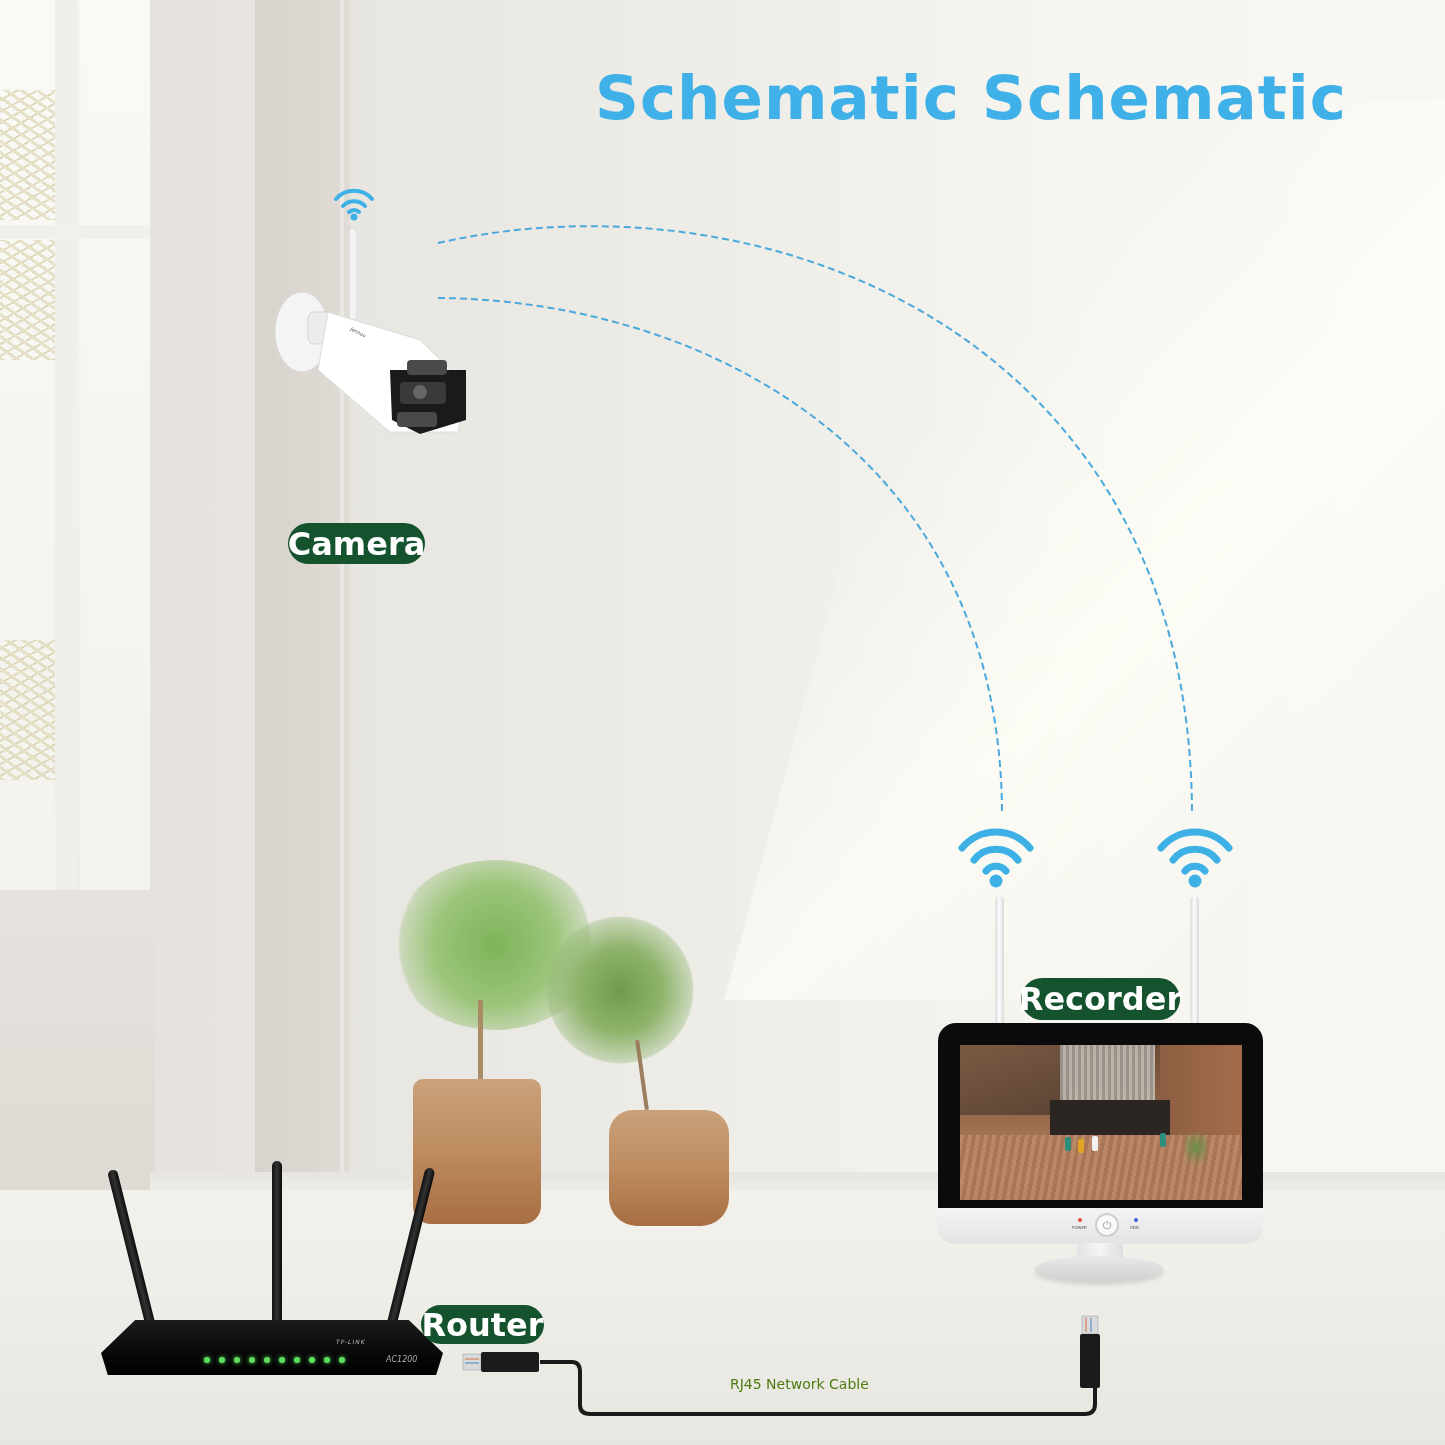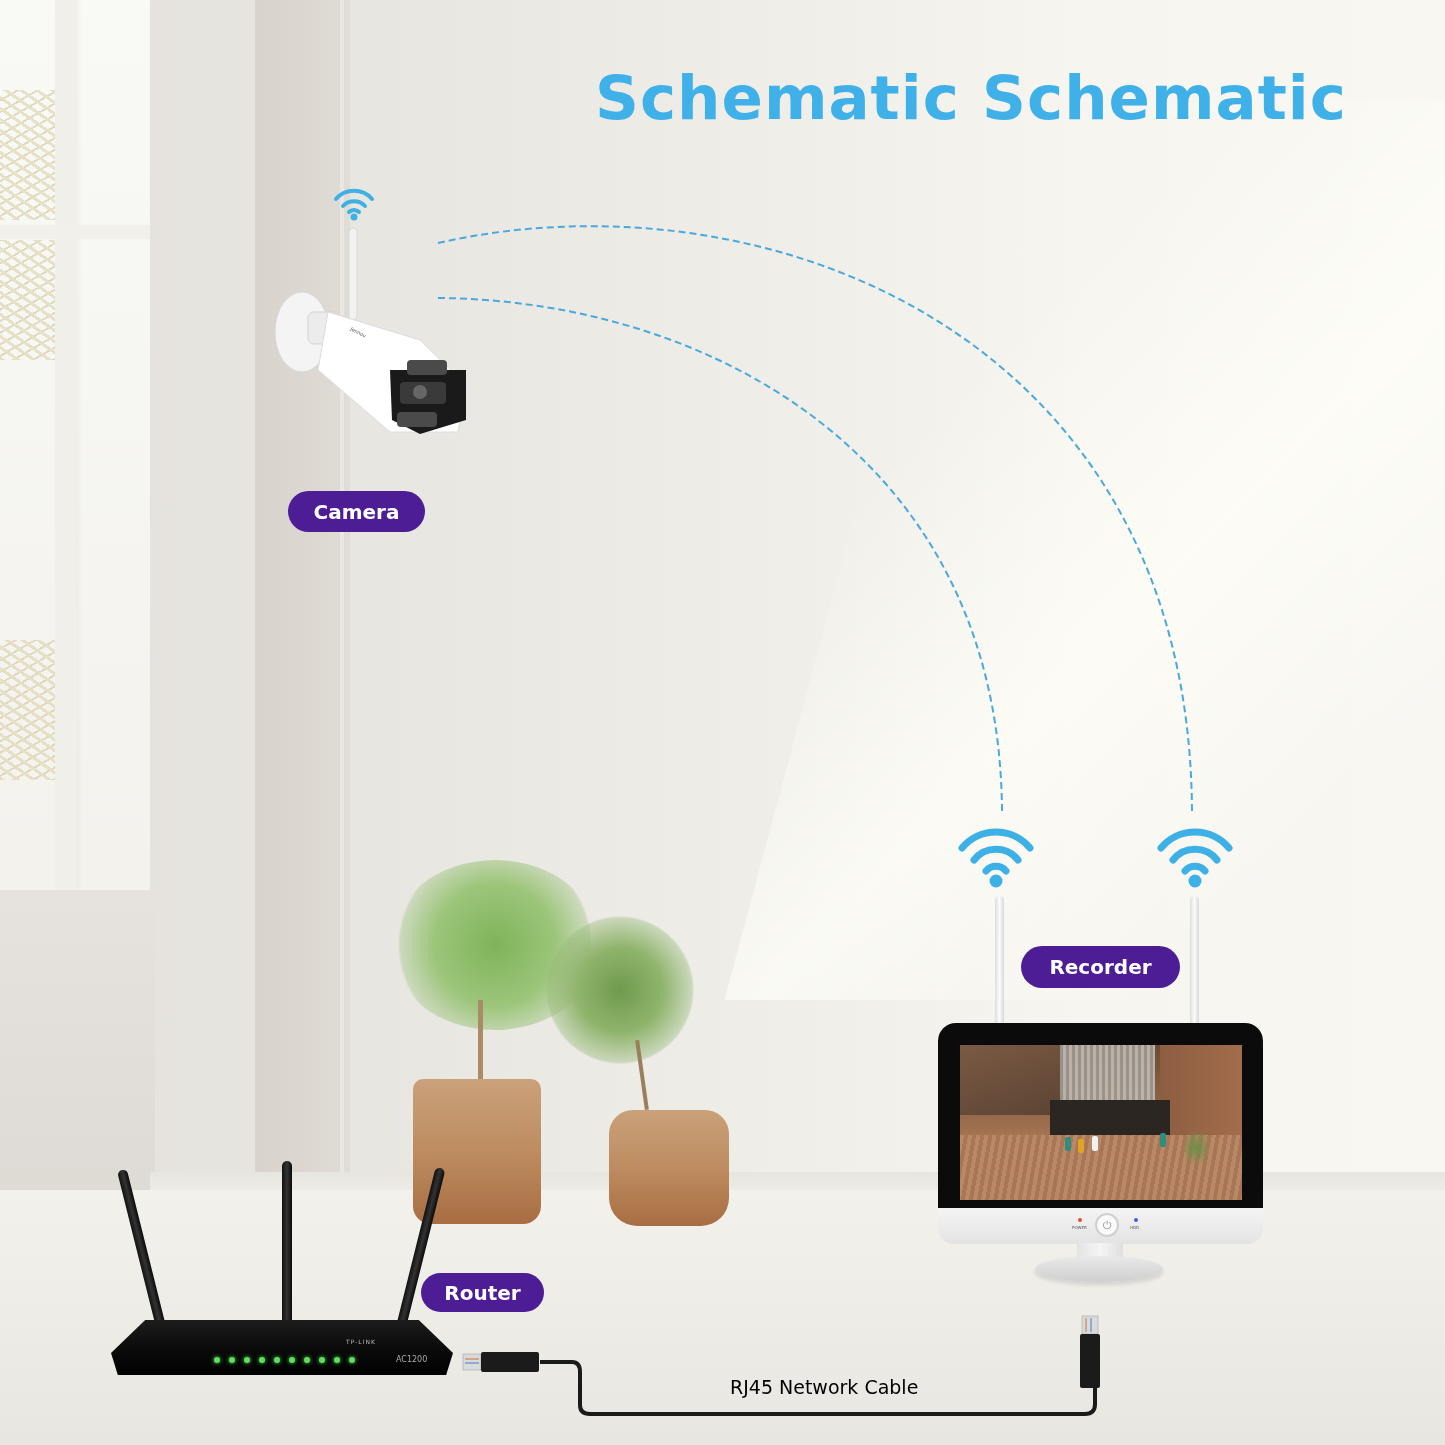--- a/index.html
+++ b/index.html
@@ -28,23 +28,23 @@
   .floor { position: absolute; left: 0; top: 1190px; width: 1445px; height: 255px;
     background: linear-gradient(180deg, #f2f1ec 0%, #eeede8 40%, #e8e6e0 100%); }
   .baseboard { position: absolute; left: 150px; top: 1172px; width: 1295px; height: 24px;
     background: linear-gradient(180deg, #e7e5e0, #efeee9); border-bottom: 1px solid #dcd9d3; }
 
   
   .title { position: absolute; left: 595px; top: 62px; font-family: "DejaVu Sans", sans-serif;
     font-weight: bold; font-size: 61px; color: #3fb1e8; letter-spacing: 1px; white-space: nowrap; }
 
   
-  .pill { position: absolute; background: #4c1d95; color: #fff; font-weight: bold;
-    font-family: "DejaVu Sans", sans-serif; font-size: 20px; border-radius: 22px;
-    display: flex; align-items: center; justify-content: center; white-space: nowrap; }
+  .pill { position: absolute; background: #14532d; color: #fff; font-weight: bold;
+    font-family: "DejaVu Sans", sans-serif; font-size: 32px; border-radius: 22px;
+    display: flex; align-items: center; justify-content: center; white-space: nowrap; margin-top: 32px; }
 
   
   .wifi { position: absolute; }
 
   
   .camera { position: absolute; left: 270px; top: 220px; width: 210px; height: 230px; }
 
   
   .recorder { position: absolute; left: 935px; top: 890px; width: 330px; height: 400px; }
   .monitor { position: absolute; left: 3px; top: 133px; width: 325px; height: 210px;
@@ -56,38 +56,38 @@
   .power-btn { position: absolute; left: 157px; top: 5px; width: 24px; height: 24px; border-radius: 50%;
     border: 2px solid #cfcfcf; background: #fafafa; font-size: 11px; color: #999; display: flex; align-items: center; justify-content: center; }
   .led { position: absolute; top: 10px; width: 4px; height: 4px; border-radius: 50%; }
   .led-label { position: absolute; top: 17px; font-size: 4px; color: #555; font-family: "DejaVu Sans", sans-serif; }
   .neck { position: absolute; left: 142px; top: 353px; width: 46px; height: 18px; background: linear-gradient(90deg,#e3e3e3,#f5f5f5,#dedede); }
   .base { position: absolute; left: 100px; top: 366px; width: 128px; height: 26px; border-radius: 50%;
     background: linear-gradient(180deg, #e9e9e9, #cfcfcf); box-shadow: 0 3px 4px rgba(0,0,0,0.12); }
   .antenna { position: absolute; width: 9px; border-radius: 5px; background: linear-gradient(90deg,#ddd,#fbfbfb,#d8d8d8); }
 
   
-  .router { position: absolute; left: 106px; top: 1155px; width: 360px; height: 240px; }
+  .router { position: absolute; left: 96px; top: 1155px; width: 360px; height: 240px; font-style: italic; }
   .r-ant { position: absolute; width: 10px; background: linear-gradient(90deg,#111,#333,#0a0a0a); border-radius: 5px; transform-origin: bottom center; }
   .r-body { position: absolute; left: 5px; top: 165px; width: 342px; height: 55px;
     background: linear-gradient(180deg, #1c1c1c 0%, #0a0a0a 55%, #000 100%);
     clip-path: polygon(10% 0, 90% 0, 100% 60%, 98% 100%, 2% 100%, 0 60%); }
   .r-leds { position: absolute; left: 108px; top: 202px; display: flex; gap: 9px; }
   .r-led { width: 6px; height: 6px; border-radius: 50%; background: #5ddf5d; box-shadow: 0 0 4px #5ddf5d; }
   .r-brand { position: absolute; left: 240px; top: 183px; font-size: 6px; color: #bbb; font-family: "DejaVu Sans", sans-serif; letter-spacing: 1px; }
   .r-model { position: absolute; left: 290px; top: 200px; font-size: 8px; color: #aaa; font-family: "DejaVu Sans", sans-serif; }
 
   
   .pot { position: absolute; background: linear-gradient(180deg, #caa17a 0%, #bd8c60 50%, #a86d43 100%); }
   .foliage { position: absolute; border-radius: 50%; }
 
   
   .cable-svg { position: absolute; left: 0; top: 0; width: 1445px; height: 1445px; }
   .cable-label { position: absolute; left: 730px; top: 1376px; font-family: "DejaVu Sans", sans-serif;
-    font-size: 19px; color: #000000; white-space: nowrap; }
+    font-size: 14px; color: #4d7c0f; white-space: nowrap; }
 
   .arc-svg { position: absolute; left: 0; top: 0; width: 1445px; height: 1445px; pointer-events: none; }
 </style>
 </head>
 <body>
 
 <div class="scene">
   <div class="window">
     <div class="window-foliage" style="top:90px;height:130px;"></div>
     <div class="window-foliage" style="top:240px;height:120px;"></div>

